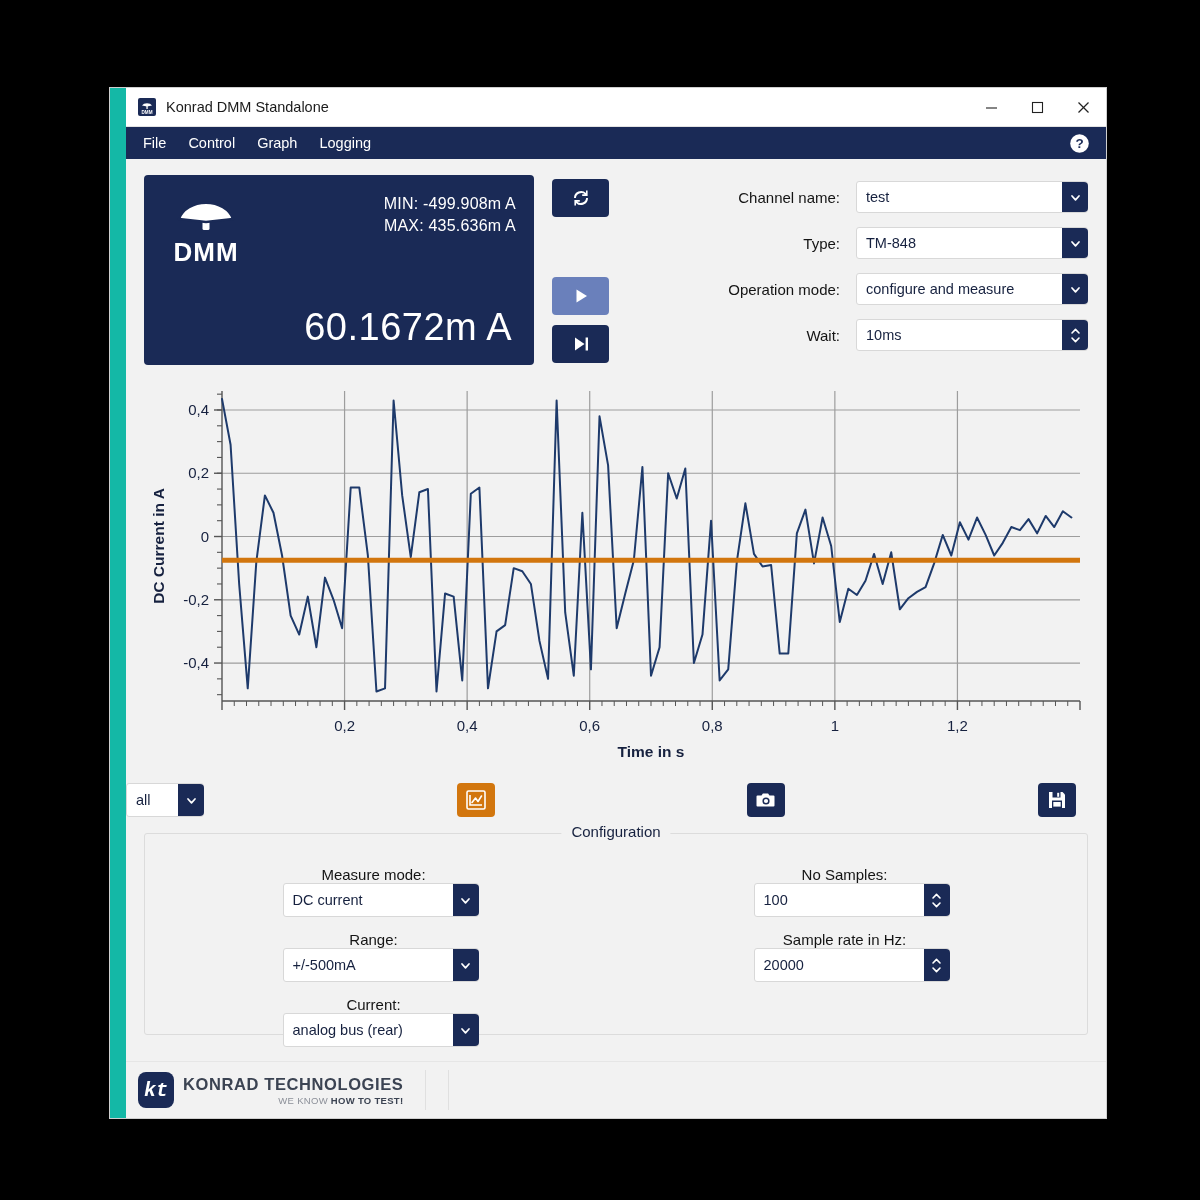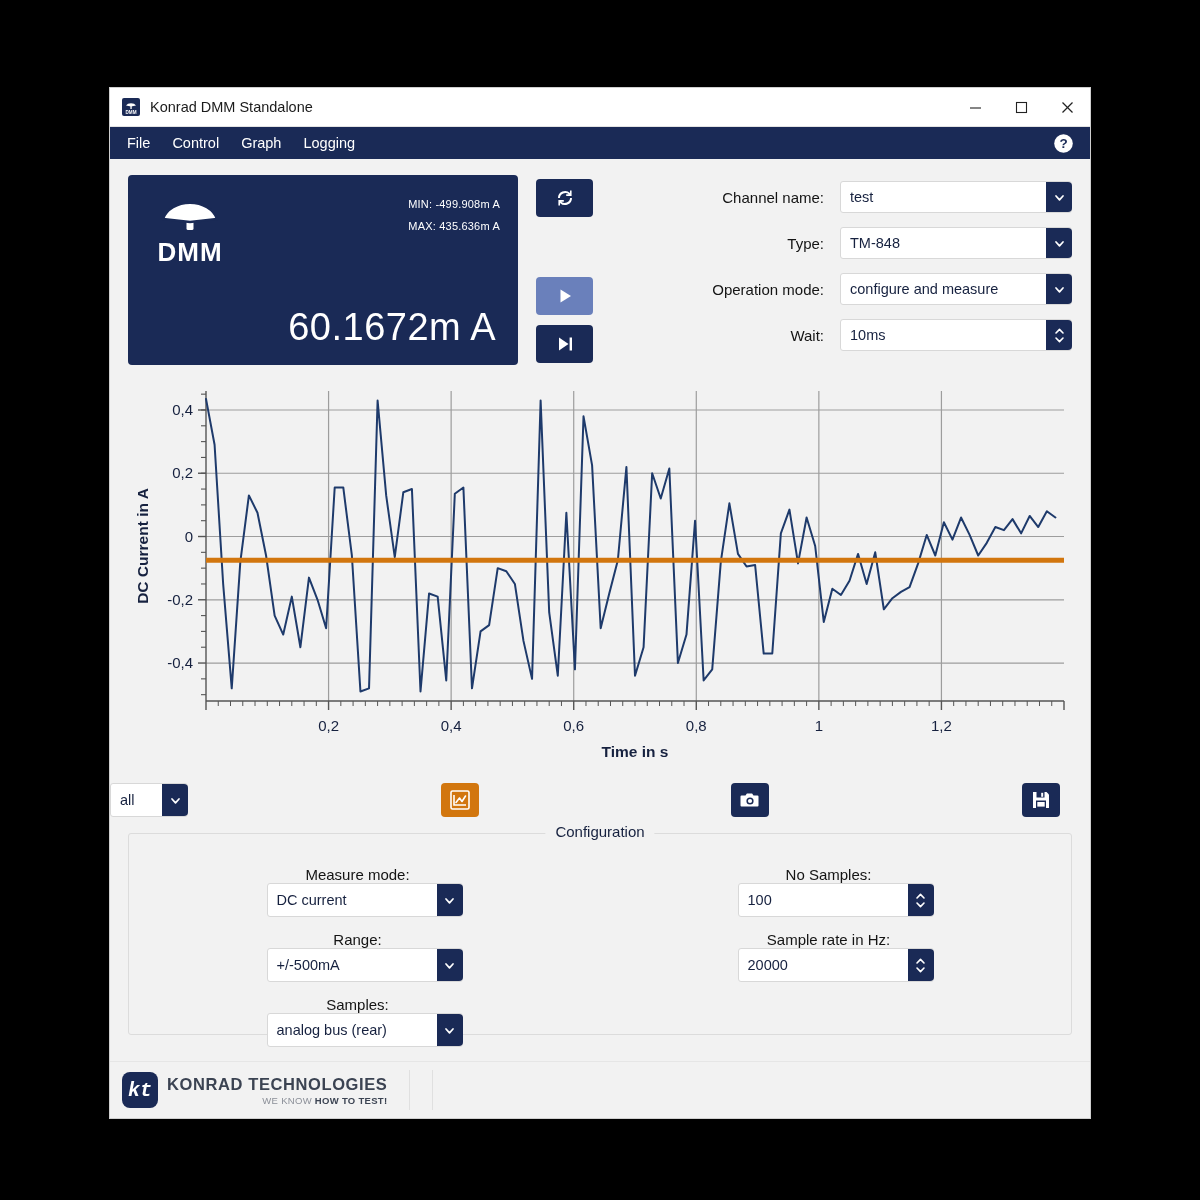--- a/index.html
+++ b/index.html
@@ -5,20 +5,21 @@
   html,body{margin:0;padding:0;}
   body{
     width:1200px;height:1200px;background:#000;
     font-family:"Liberation Sans","DejaVu Sans",sans-serif;
     overflow:hidden;
   }
   .app-window{
     position:absolute;left:110px;top:88px;width:980px;height:1030px;
     background:#14b8a6;display:flex;flex-direction:column;
     box-shadow:0 0 0 1px #cfcfcf;
+    padding-left:16px;
   }
   
   .titlebar{
     height:38px;background:#ffffff;display:flex;align-items:center;
     border-bottom:1px solid #e3e3e3;flex:0 0 auto;
   }
   .titlebar-icon{
     width:18px;height:18px;margin-left:12px;margin-right:10px;
     background:#1a2a56;border-radius:2px;position:relative;flex:0 0 auto;
   }
@@ -46,22 +47,22 @@
   .content{flex:1 1 auto;padding:0;position:relative;background:#f2f2f2;}
   
   .top-area{display:flex;padding:16px 18px 0 18px;}
   .dmm-panel{
     width:390px;height:190px;background:#1a2a56;border-radius:4px;
     position:relative;color:#fff;flex:0 0 auto;
   }
   .dmm-logo{position:absolute;left:22px;top:14px;text-align:center;width:80px;}
   .dmm-logo-text{font-size:26px;font-weight:bold;letter-spacing:1px;margin-top:-2px;}
   .dmm-minmax{
-    position:absolute;right:18px;top:18px;text-align:right;
-    font-size:11px;line-height:22px;letter-spacing:.2px;
+    position:absolute;right:18px;top:18px;text-align:center;
+    font-size:16px;line-height:22px;letter-spacing:.2px;
   }
   .dmm-value{
     position:absolute;right:22px;bottom:16px;font-size:38px;letter-spacing:.5px;
   }
   .ctrl-col{
     margin-left:18px;display:flex;flex-direction:column;gap:0;flex:0 0 auto;
     padding-top:4px;
   }
   .ctrl-btn{
     width:57px;height:38px;border-radius:4px;background:#1a2a56;
@@ -482,21 +483,21 @@
                 <span class="val">+/-500mA</span>
                 <span class="combo-arrow">
                   <svg width="13" height="13" viewBox="0 0 13 13">
                     <path d="M3 5 L6.5 8.8 L10 5" fill="none" stroke="#fff" stroke-width="1.7" stroke-linecap="round" stroke-linejoin="round"></path>
                   </svg>
                 </span>
               </span>
             </span>
           </div>
           <div class="crow">
-            <span class="clabel">Samples:</span>
+            <span class="clabel">Current:</span>
             <span class="cctl">
               <span class="combo">
                 <span class="val">analog bus (rear)</span>
                 <span class="combo-arrow">
                   <svg width="13" height="13" viewBox="0 0 13 13">
                     <path d="M3 5 L6.5 8.8 L10 5" fill="none" stroke="#fff" stroke-width="1.7" stroke-linecap="round" stroke-linejoin="round"></path>
                   </svg>
                 </span>
               </span>
             </span>

